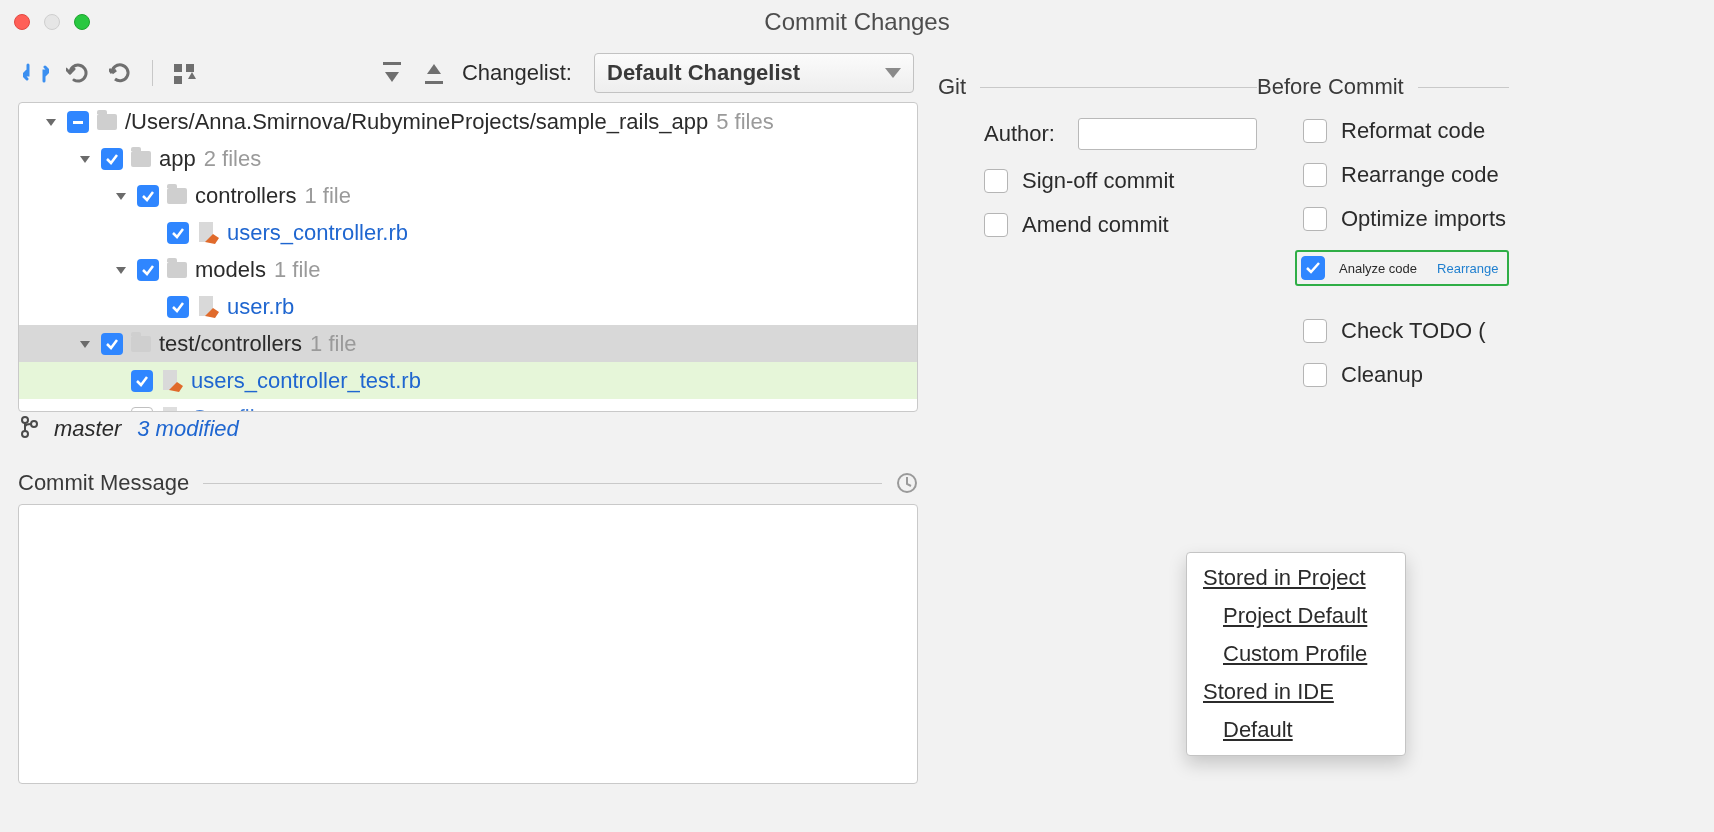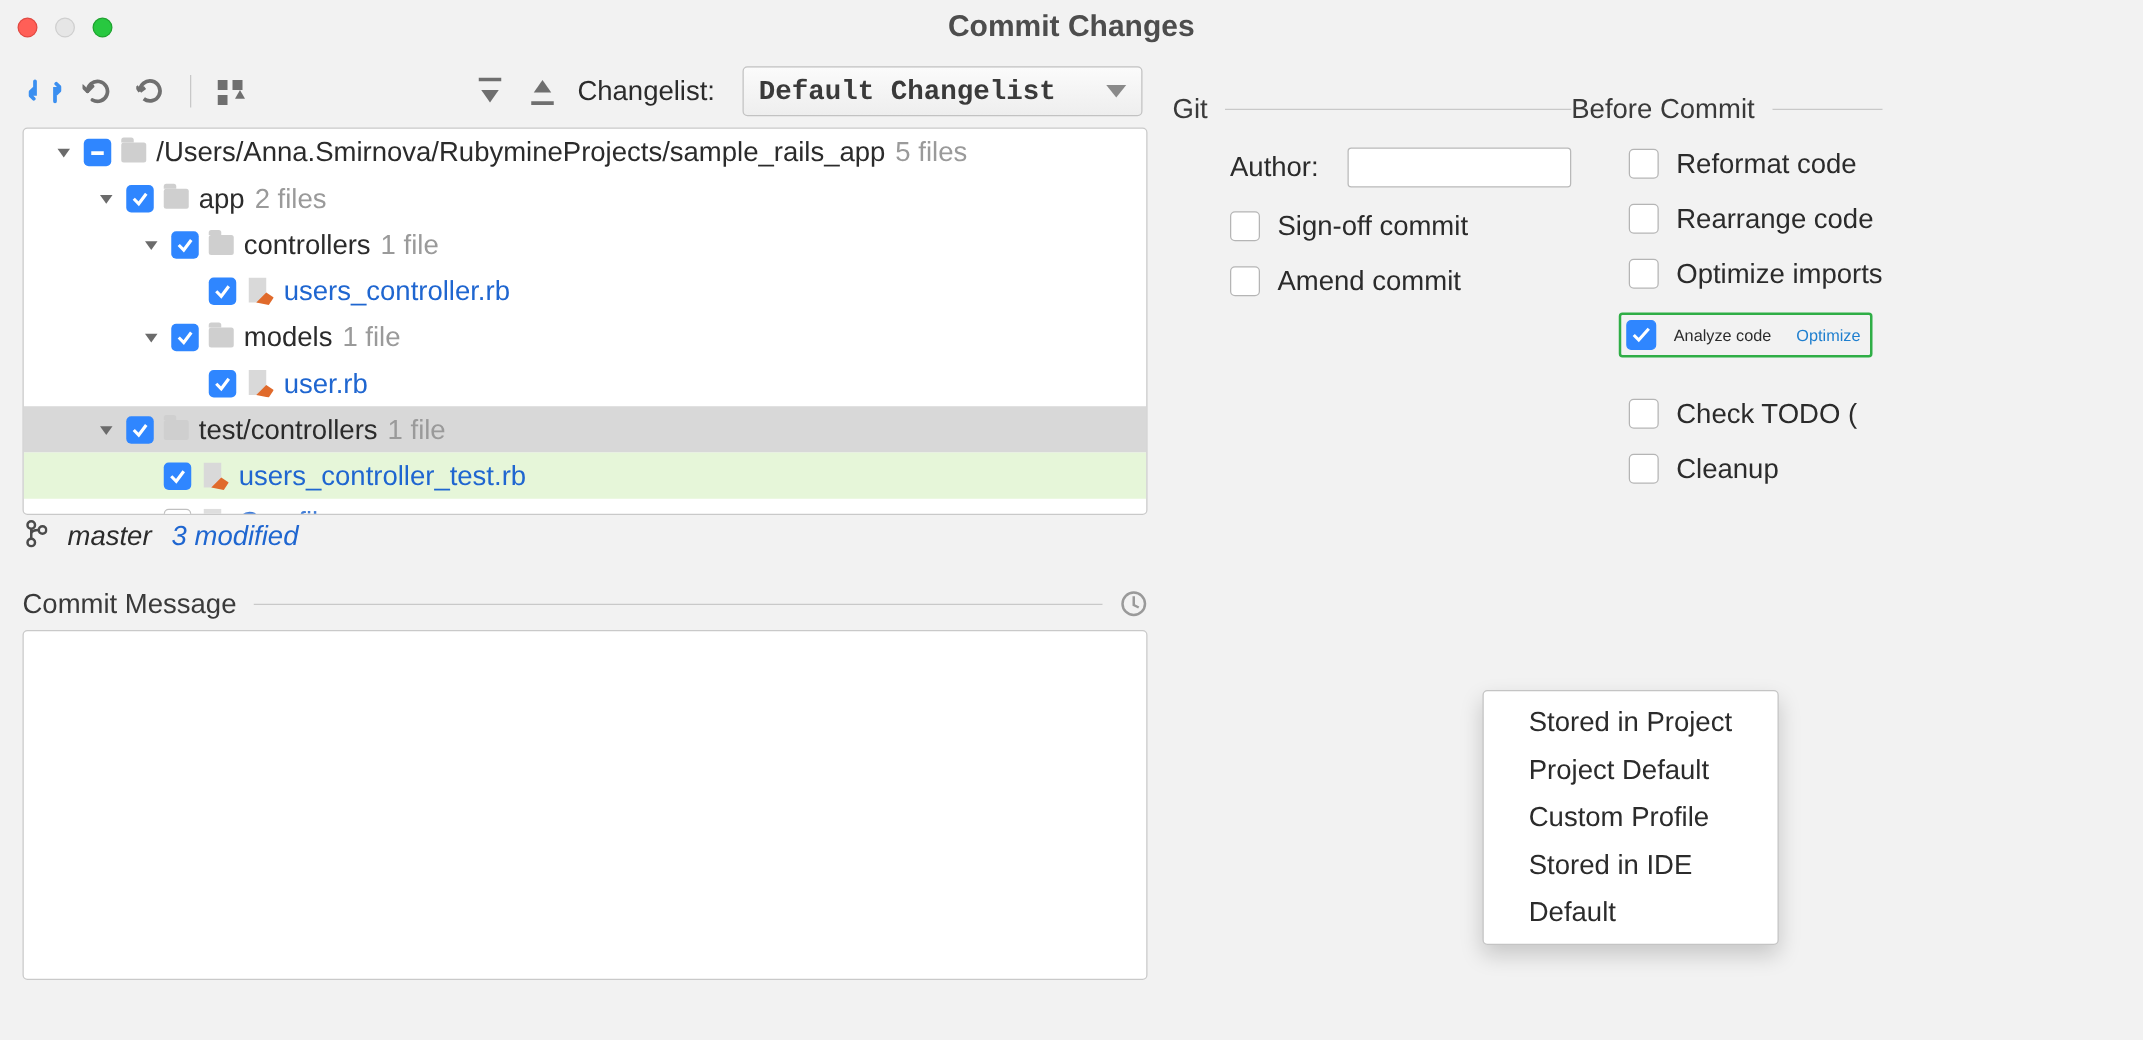--- a/index.html
+++ b/index.html
@@ -22,21 +22,21 @@
     position: relative;
   }
   .traffic-lights { display: flex; gap: 14px; }
   .traffic-dot { width: 16px; height: 16px; border-radius: 50%; }
   .red { background: #ff5f57; border: 1px solid #e14942; }
   .yellow { background: #e6e6e6; border: 1px solid #cfcfcf; }
   .green { background: #28c840; border: 1px solid #1fa32f; }
   .titlebar-title {
     position: absolute;
     left: 50%; transform: translateX(-50%);
-    font-weight: 700;
+    font-weight: 400;
     font-size: 24px;
     color: #4d4d4d;
   }
 
   .content { display: flex; padding: 0 18px 0 18px; gap: 20px; }
   .left { flex: 0 0 900px; display: flex; flex-direction: column; }
   .right { flex: 1; display: flex; flex-direction: row; padding-top: 30px; }
 
   
   .toolbar { display: flex; align-items: center; height: 58px; gap: 14px; padding: 0 4px; }
@@ -48,21 +48,20 @@
     display: inline-flex; align-items: center; justify-content: space-between;
     border: 1px solid #c2c2c2;
     border-radius: 4px;
     background: linear-gradient(#fbfbfb,#eeeeee);
     height: 40px;
     padding: 0 12px;
     min-width: 320px;
     font-size: 22px;
     font-weight: 700;
     color: #3a3a3a;
-    font-family: Liberation Mono, monospace;
   }
   .chevron-down { width: 0; height: 0; border-left: 8px solid transparent; border-right: 8px solid transparent; border-top: 10px solid #8a8a8a; }
 
   
   .tree-wrap {
     border: 1px solid #c9c9c9;
     border-radius: 4px;
     background: #fff;
     height: 310px;
     overflow: hidden;
@@ -134,21 +133,21 @@
     top: 552px;
     background: #fff;
     border:1px solid #c4c4c4;
     border-radius:4px;
     box-shadow: 0 8px 18px rgba(0,0,0,.18);
     padding: 6px 0;
     min-width: 220px;
     font-size: 22px;
     z-index: 100;
   }
-  .popup-item { padding: 6px 36px; white-space:nowrap; }
+  .popup-item { padding: 6px 16px; white-space:nowrap;text-decoration:underline; }
 </style>
 </head>
 <body>
 
 <div class="titlebar">
   <div class="traffic-lights">
     <div class="traffic-dot red"></div>
     <div class="traffic-dot yellow"></div>
     <div class="traffic-dot green"></div>
   </div>
@@ -418,21 +417,21 @@
         <span class="chk"></span>
         <span>Optimize imports</span>
       </div>
       <div class="highlight-row">
         <span class="chk on">
             <svg width="16" height="16">
               <path d="M2 8 L6 12 L14 3" stroke="#fff" stroke-width="2.5" fill="none"></path>
             </svg>
           </span>
         <span>Analyze code</span>
-        <span class="cfg-link">Optimize</span>
+        <span class="cfg-link">Rearrange</span>
       </div>
       <div class="check-row">
         <span class="chk"></span>
         <span>Check TODO (</span>
       </div>
       <div class="check-row">
         <span class="chk"></span>
         <span>Cleanup</span>
       </div>
     </div>

